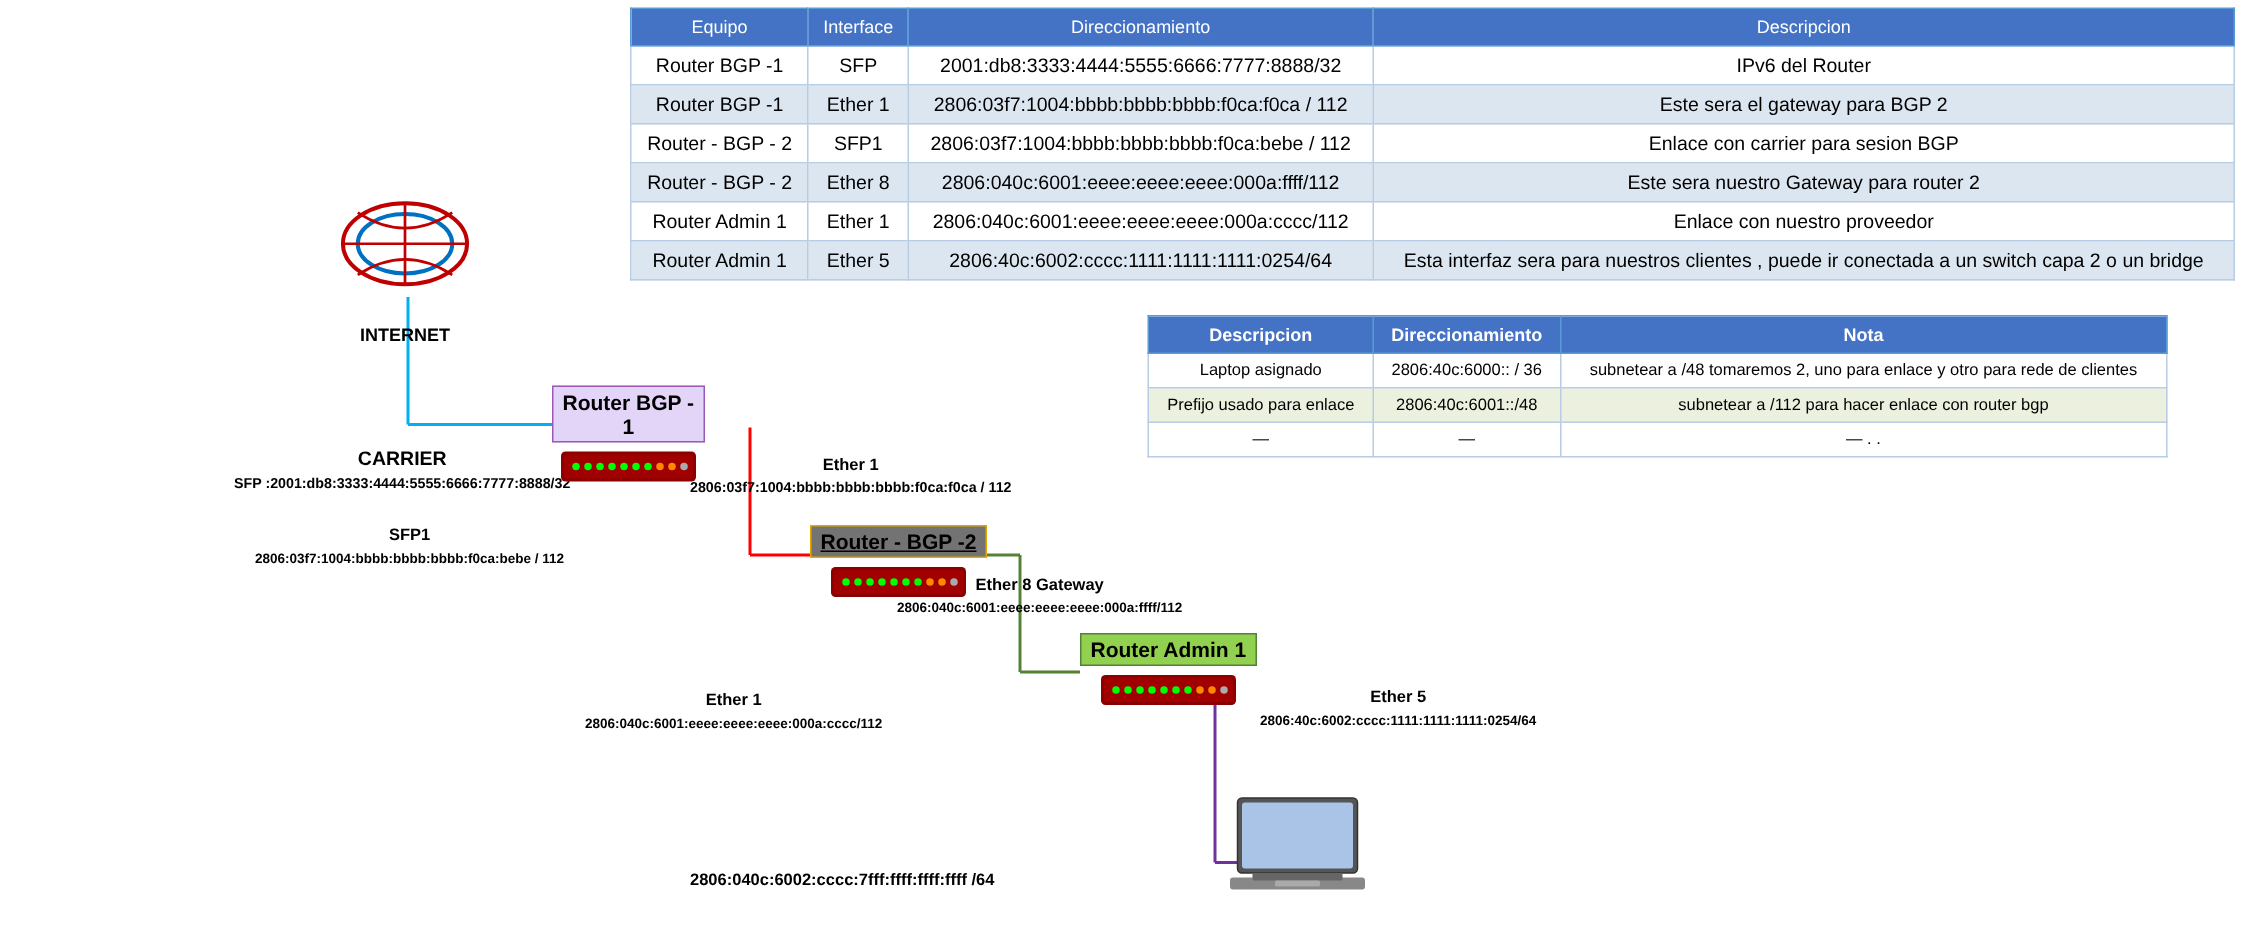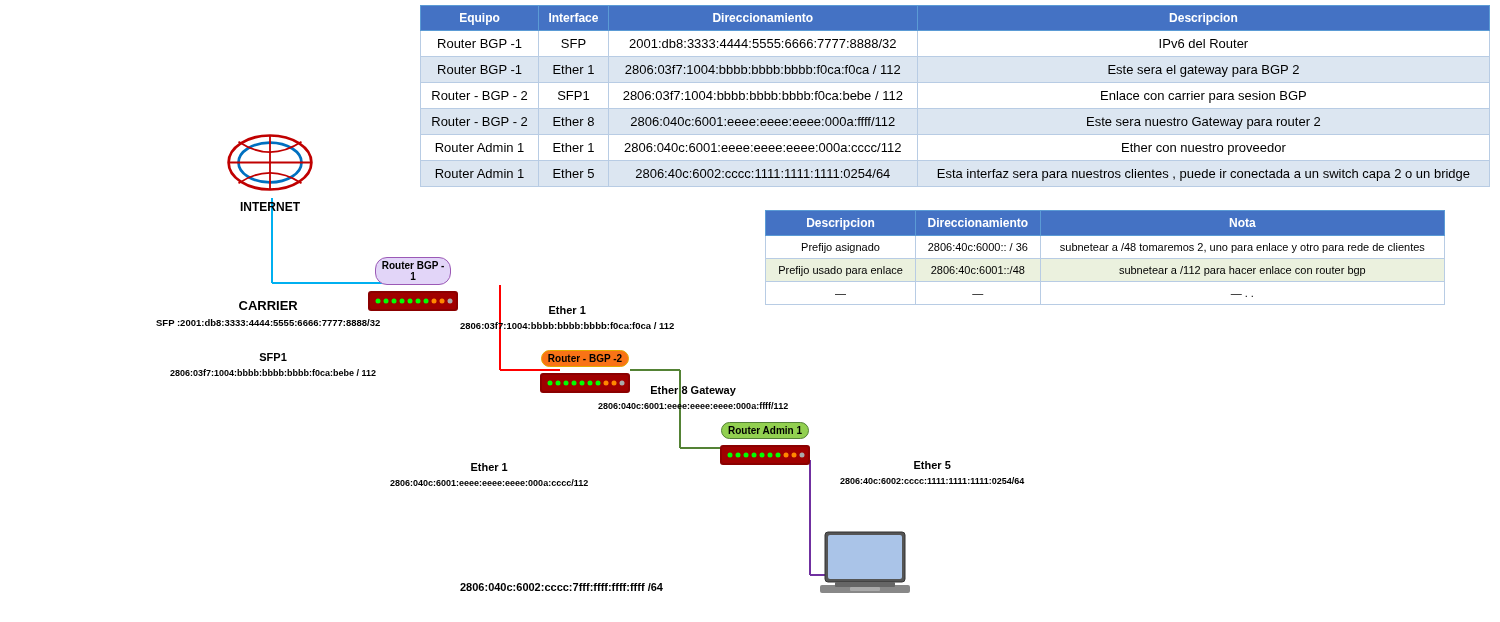--- a/index.html
+++ b/index.html
@@ -26,21 +26,21 @@
       border-collapse: collapse;
       border: 1px solid #5b9bd5;
     }
 
     table.main-table th {
       background: #4472c4;
       color: #fff;
       padding: 5px 8px;
       text-align: center;
       font-size: 12px;
-      font-weight: bold;
+      font-weight: normal;
       border: 1px solid #5b9bd5;
     }
 
     table.main-table td {
       padding: 5px 8px;
       text-align: center;
       border: 1px solid #b8cce4;
       font-size: 13px;
       background: #fff;
     }
@@ -103,38 +103,39 @@
 
     .cloud-svg {
       width: 90px;
       height: 65px;
     }
 
     .internet-label {
       font-weight: bold;
       font-size: 12px;
       color: #000;
-      margin-top: 2px;
+      margin-top: 18px;
     }
 
     .router-label-box {
       background: #e2d5f8;
       border: 1.5px solid #9b59b6;
-      border-radius: 12px;
+      border-radius: 0;
       padding: 2px 6px;
-      font-size: 10px;
+      font-size: 14px;
       font-weight: bold;
       text-align: center;
       white-space: nowrap;
       margin-bottom: 2px;
     }
 
     .router-label-box.bgp2 {
-      background: #f97316;
+      background: #737373;
       border-color: #e6a800;
+      text-decoration: underline;
     }
 
     .router-label-box.admin1 {
       background: #92d050;
       border-color: #538135;
     }
 
     
     .router-device {
       width: 90px;
@@ -346,21 +347,21 @@
         <tr>
           <td>Router - BGP - 2</td>
           <td>Ether 8</td>
           <td>2806:040c:6001:eeee:eeee:eeee:000a:ffff/112</td>
           <td>Este sera nuestro Gateway para router 2</td>
         </tr>
         <tr>
           <td>Router Admin 1</td>
           <td>Ether 1</td>
           <td>2806:040c:6001:eeee:eeee:eeee:000a:cccc/112</td>
-          <td>Ether con nuestro proveedor</td>
+          <td>Enlace con nuestro proveedor</td>
         </tr>
         <tr>
           <td>Router Admin 1</td>
           <td>Ether 5</td>
           <td>2806:40c:6002:cccc:1111:1111:1111:0254/64</td>
           <td>Esta interfaz sera para nuestros clientes , puede ir conectada a un switch capa 2 o un bridge</td>
         </tr>
       </tbody>
   </table>
 </div>
@@ -369,21 +370,21 @@
   <table class="sec-table">
     <thead>
       <tr>
         <th>Descripcion</th>
         <th>Direccionamiento</th>
         <th>Nota</th>
       </tr>
     </thead>
     <tbody id="sec-table-body">
     <tr>
-          <td>Prefijo asignado</td>
+          <td>Laptop asignado</td>
           <td>2806:40c:6000:: / 36</td>
           <td>subnetear a /48  tomaremos 2, uno para enlace y otro para rede de clientes</td>
         </tr>
         <tr>
           <td>Prefijo usado para enlace</td>
           <td>2806:40c:6001::/48</td>
           <td>subnetear a /112 para hacer enlace con router bgp</td>
         </tr>
         <tr>
           <td>—</td>

